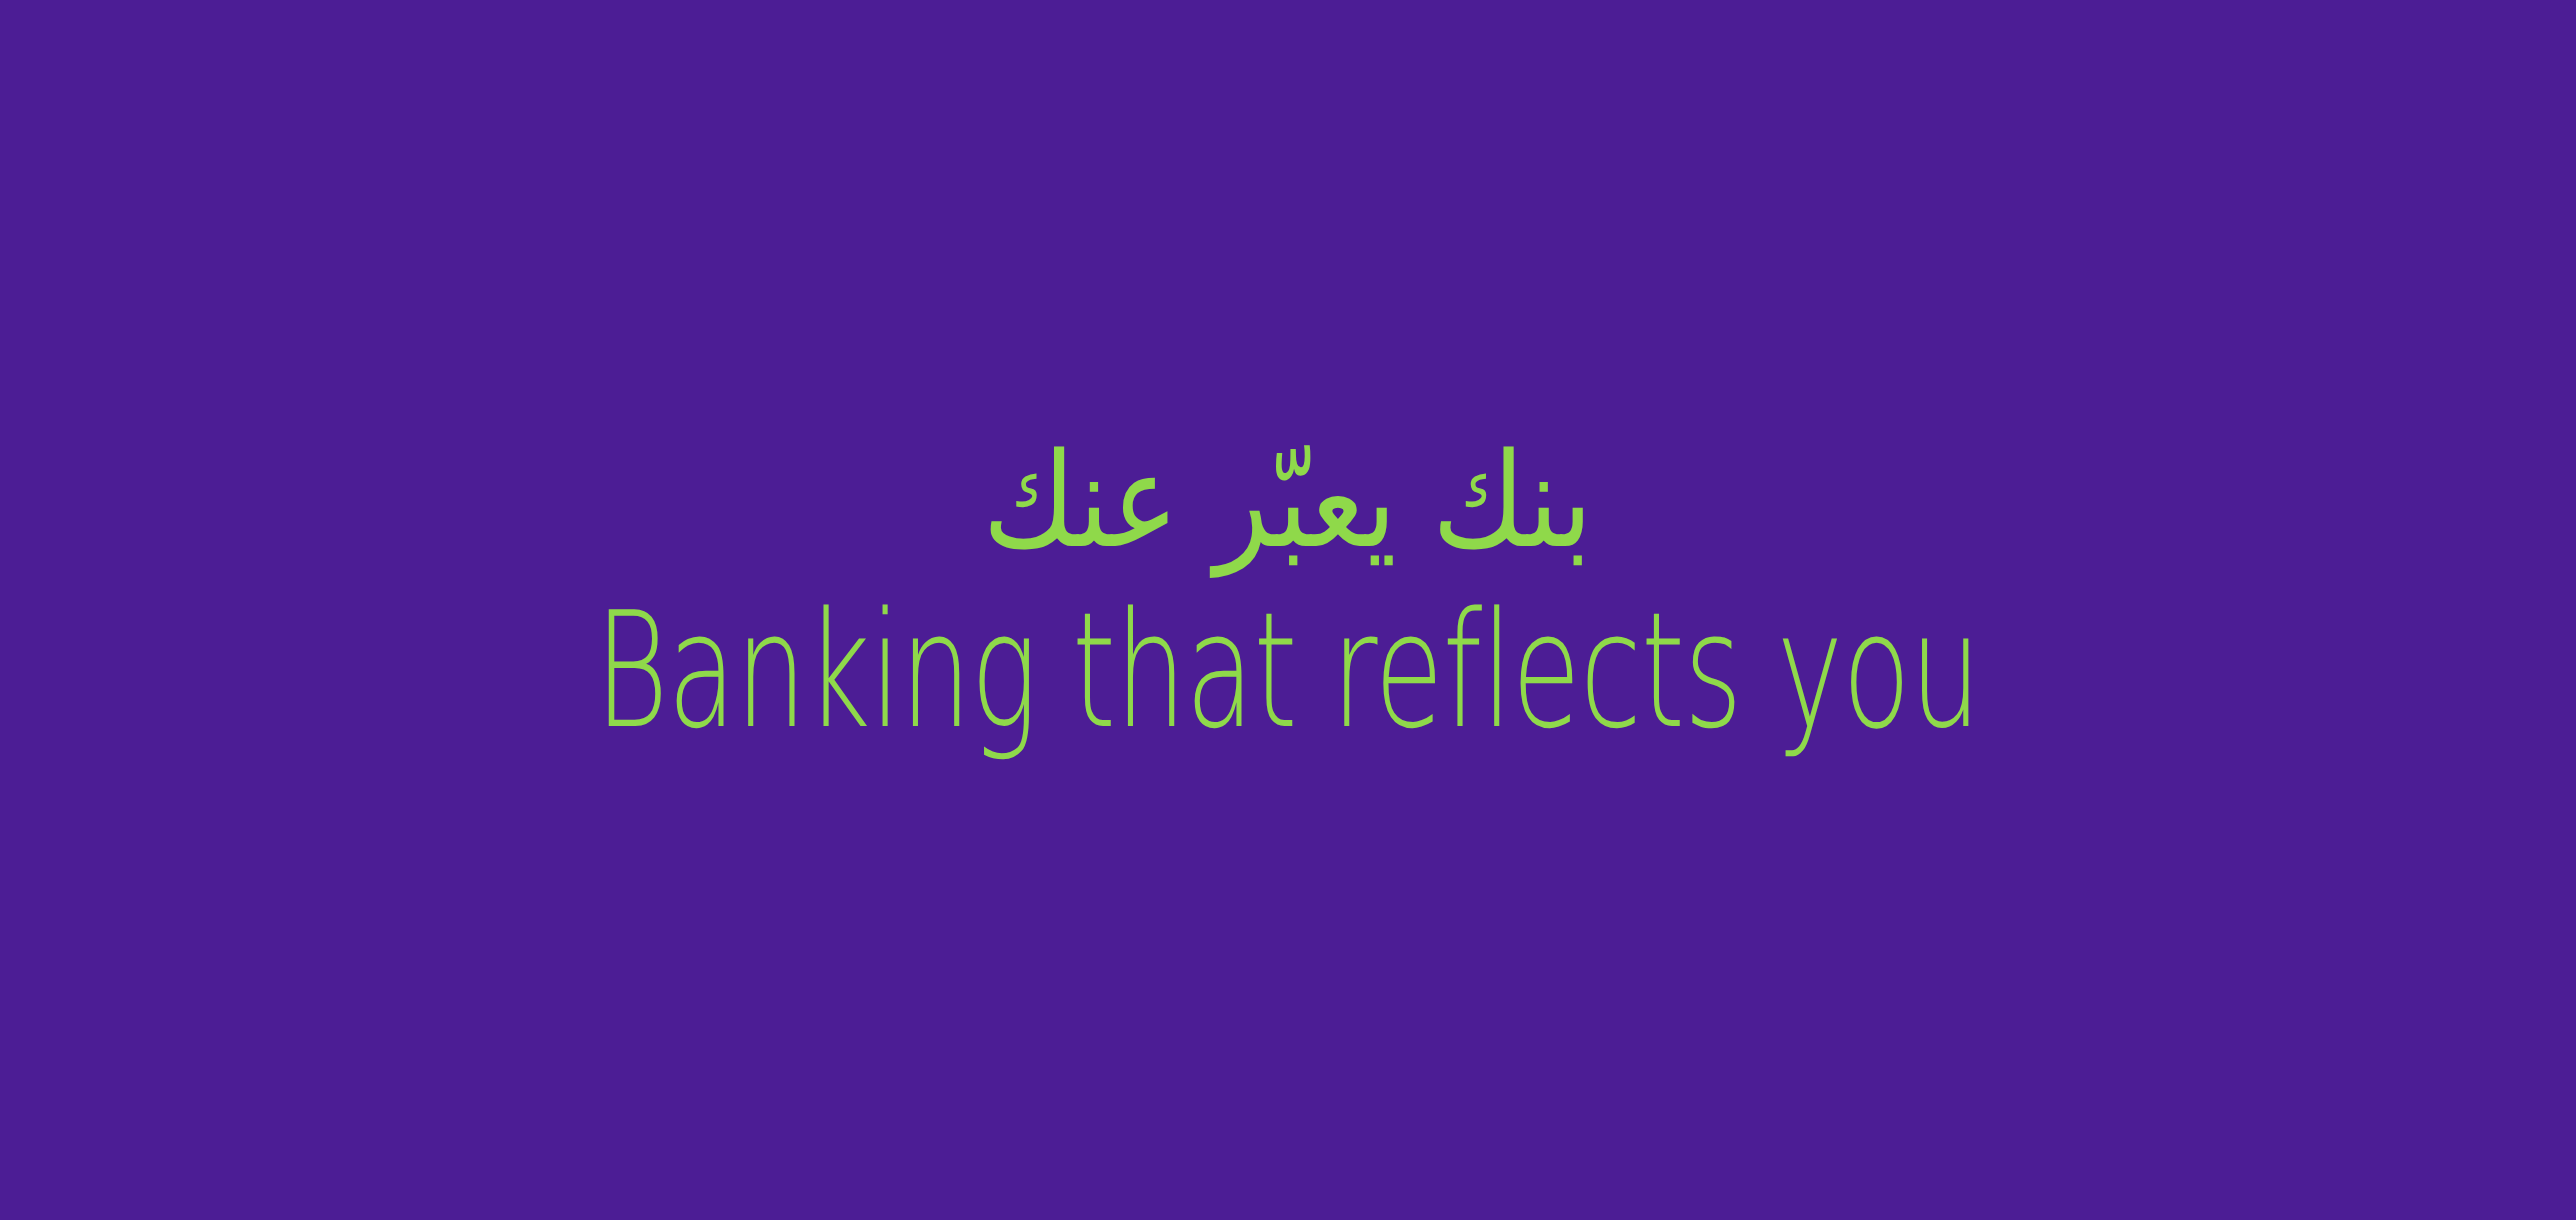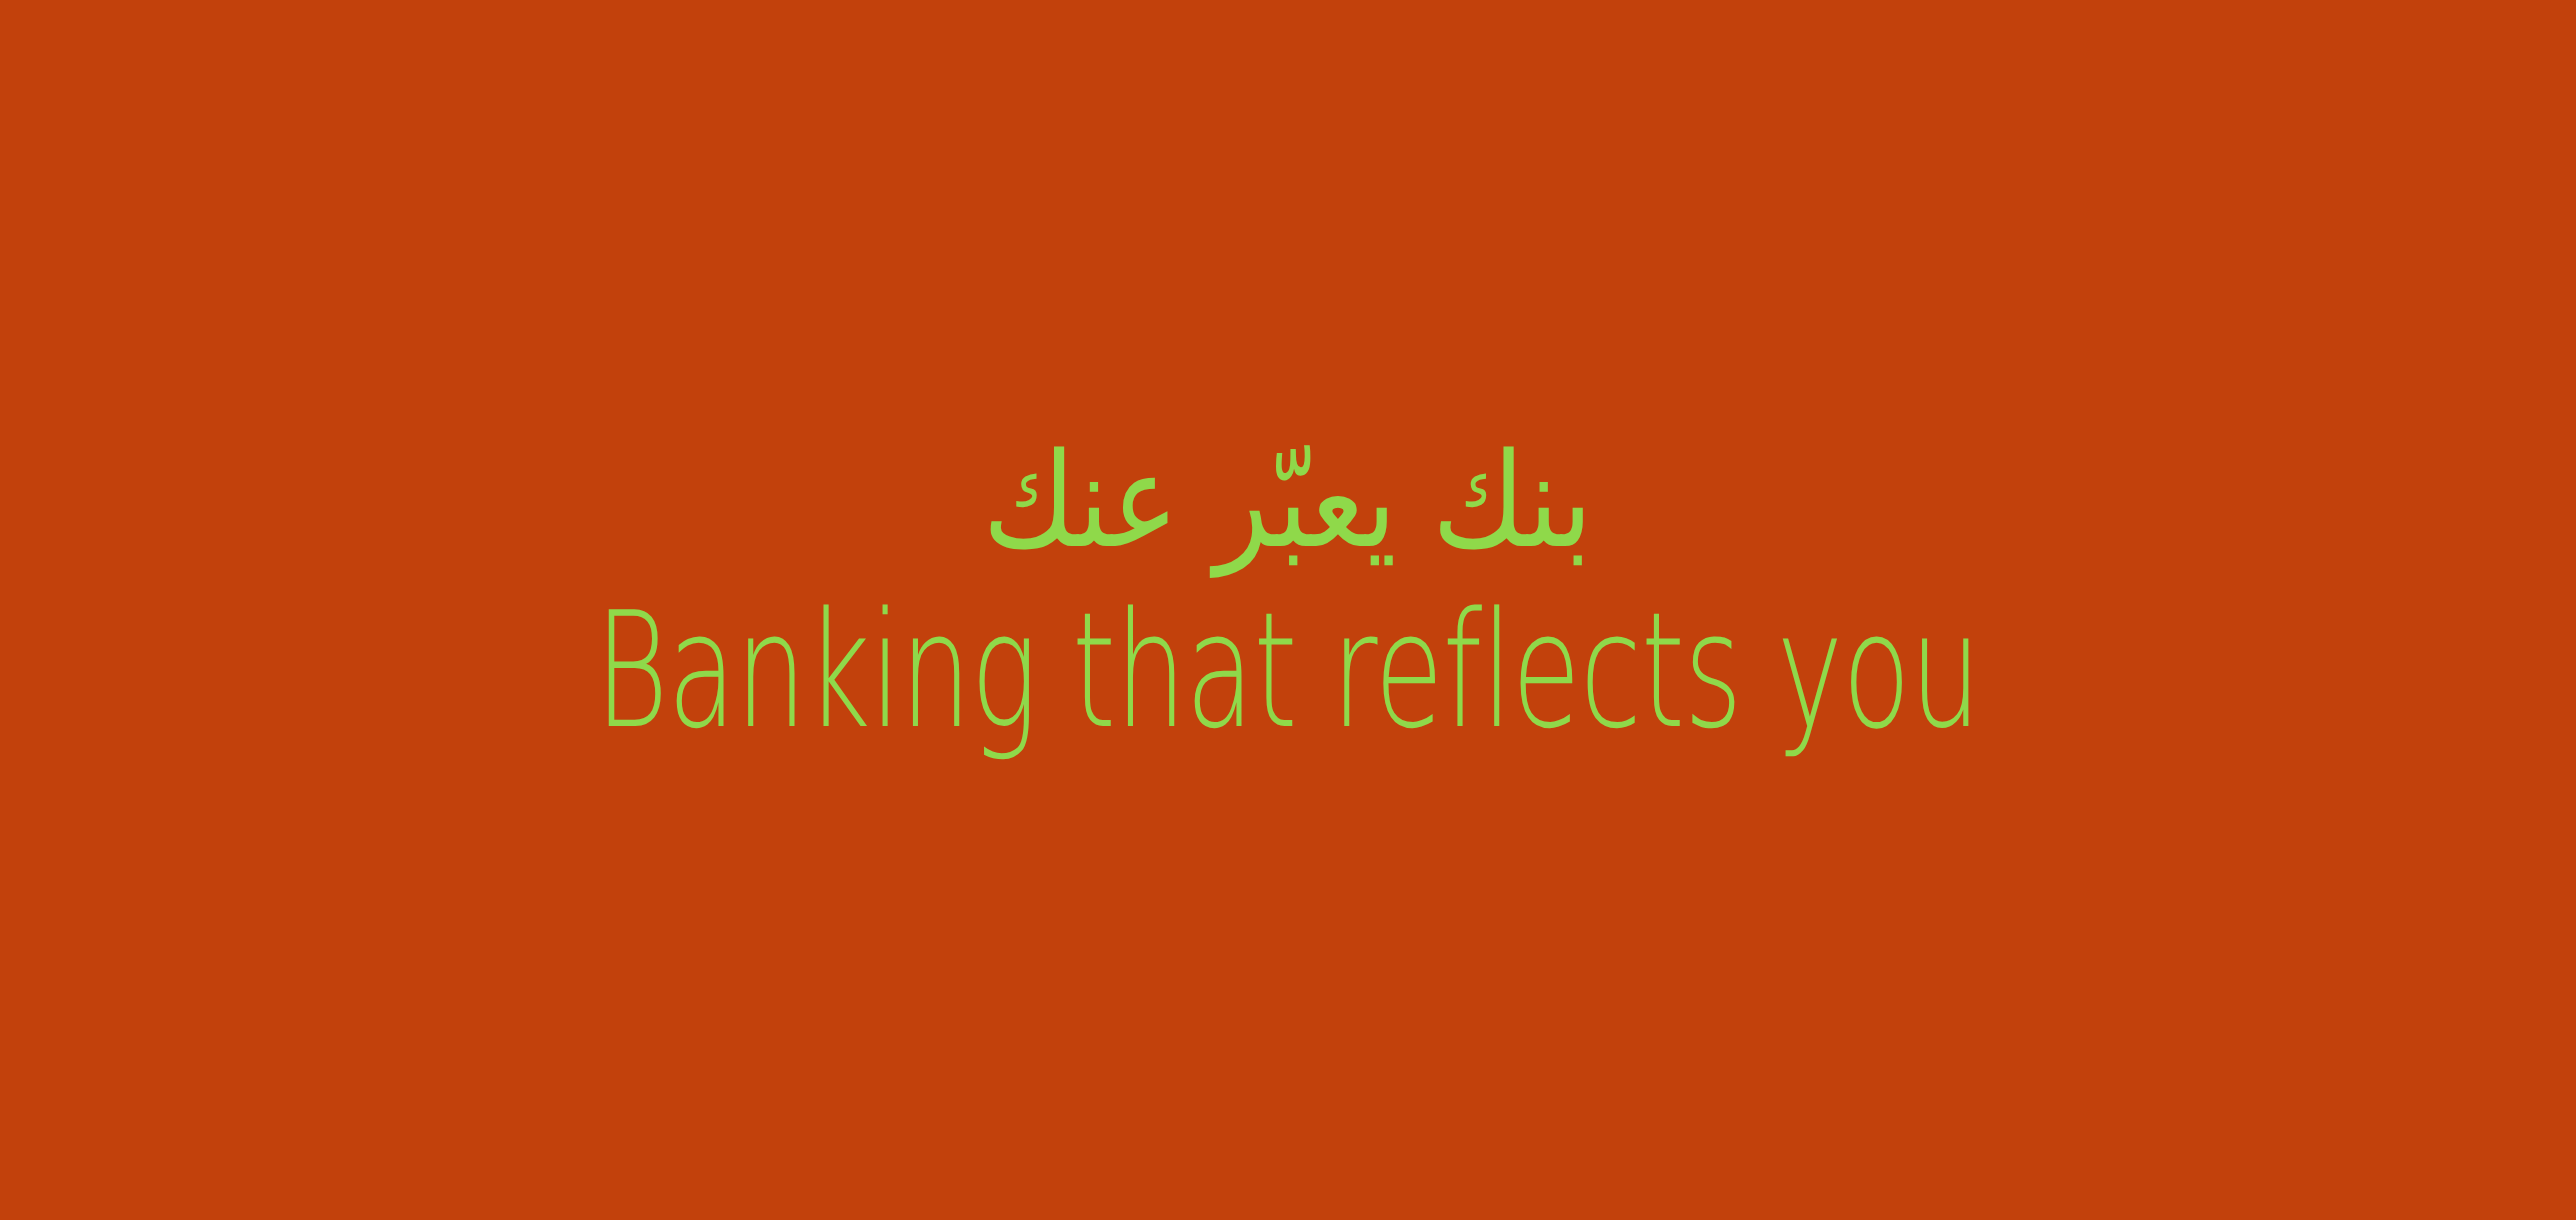--- a/index.html
+++ b/index.html
@@ -65,21 +65,21 @@
     line-height: 1.0;
     letter-spacing: -1px;
     
     transform: scaleX(0.70);
     transform-origin: 50% 50%;
   }
 </style>
 </head>
 <body style="background-color: rgb(5, 19, 56);">
 
-<div id="slide" style="background-color: #c2410c; align-items: center;">
+<div id="slide" style="background-color: #4c1d95; align-items: center;">
 
   <div class="tagline-block">
 
     <p class="tagline tagline-ar" lang="ar" dir="rtl" style="color: rgb(143, 217, 74);">بنك يعبّر عنك</p>
 
     <p class="tagline tagline-en" lang="en" dir="ltr" style="color: rgb(143, 217, 74);">Banking that reflects you</p>
 
   </div>
 </div>
 

